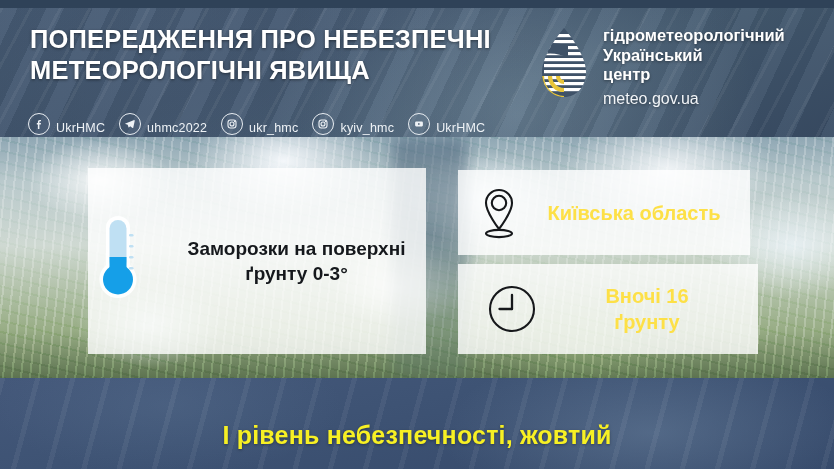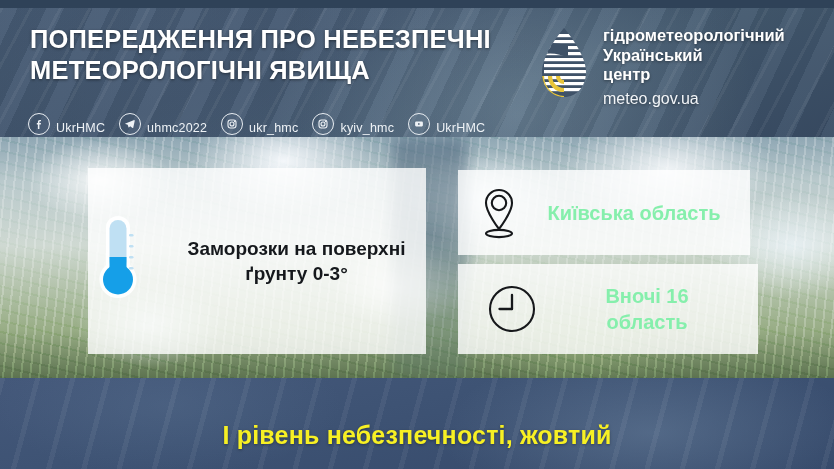--- a/index.html
+++ b/index.html
@@ -101,21 +101,21 @@
     text-align:center;width:300px;
   }
 
   .card-row{
     width:100%;height:100%;display:flex;align-items:center;gap:12px;padding-left:20px;
     box-sizing:border-box;
   }
   .row-icon{flex:none;}
   .row-text{
     flex:1;text-align:center;padding-right:14px;
-    color:#86efac;font-size:20px;line-height:26px;font-weight:bold;
+    color:#fde047;font-size:20px;line-height:26px;font-weight:bold;
   }
 
   
   .footer{
     position:absolute;left:0;top:378px;width:834px;height:91px;overflow:hidden;
     background:
       radial-gradient(ellipse 300px 120px at 78% 60%, rgba(130,155,180,.35) 0%, rgba(130,155,180,0) 70%),
       radial-gradient(ellipse 250px 100px at 20% 30%, rgba(95,120,150,.3) 0%, rgba(95,120,150,0) 70%),
       linear-gradient(170deg,#44587a 0%,#3e5374 40%,#35496a 100%);
   }
@@ -273,21 +273,21 @@
 
   <div class="card card-time">
     <div class="card-row">
       <svg class="row-icon" width="52" height="52" viewBox="0 0 52 52">
         <circle cx="26" cy="26" r="22" fill="none" stroke="#16181b" stroke-width="2.1"></circle>
         <path d="M26 26V12" stroke="#16181b" stroke-width="2.3" stroke-linecap="round"></path>
         <path d="M26 26H13.5" stroke="#16181b" stroke-width="2.3" stroke-linecap="round"></path>
       </svg>
       <div class="row-text">
         <div>Вночі 16</div>
-        <div>область</div>
+        <div>ґрунту</div>
       </div>
     </div>
   </div>
 
   <div class="footer">
     <div class="footer-text">І рівень небезпечності, жовтий</div>
   </div>
 
 </div>
 

